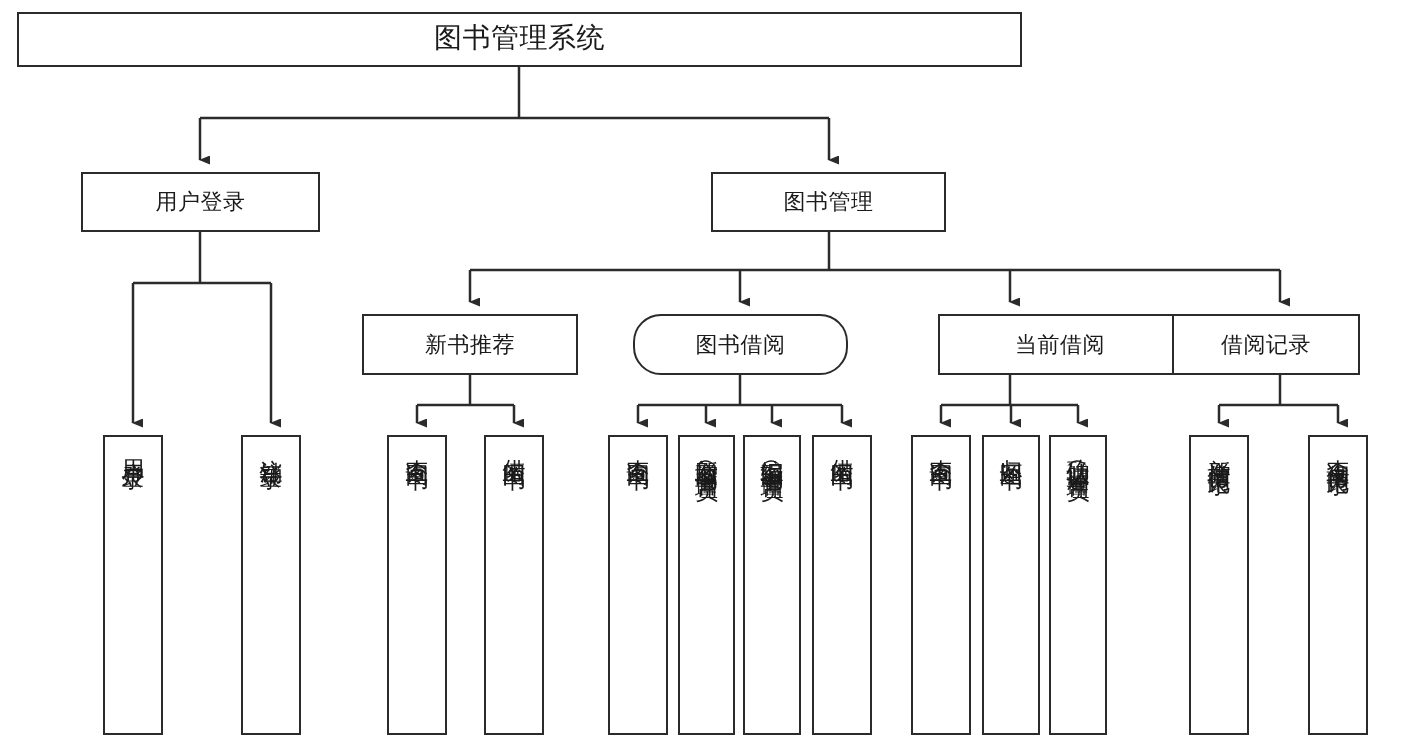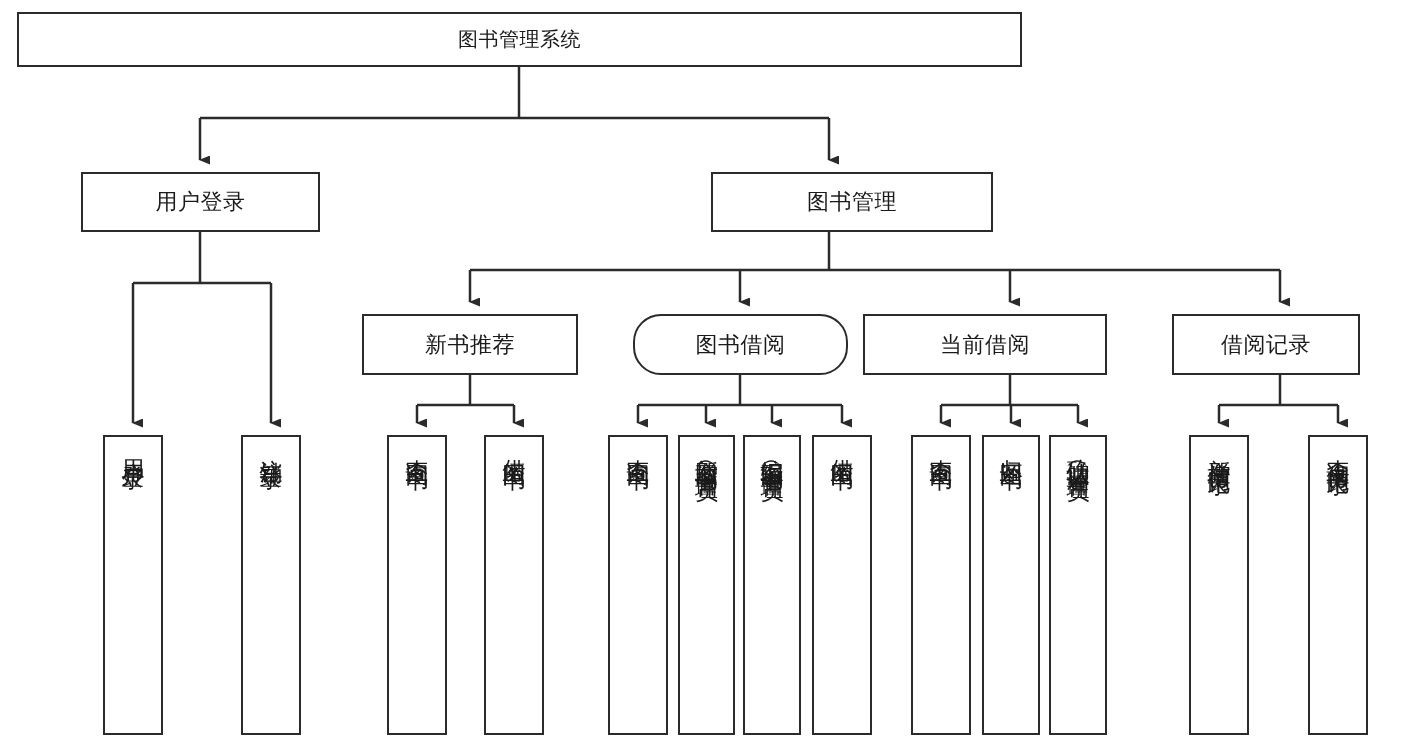--- a/index.html
+++ b/index.html
@@ -51,21 +51,21 @@
     justify-content: center;
     padding-top: 4px;
   }
   .node.vertical .node-label {
     writing-mode: vertical-rl;
     text-orientation: upright;
     font-size: 23px;
     letter-spacing: 3px;
     line-height: 1.0;
   }
-  .node.root .node-label { font-size: 20px; }
+  .node.root .node-label { font-size: 28px; font-family: Liberation Mono, monospace; }
   .watermark {
     position: absolute;
     color: #b9b9b9;
     font-size: 19px;
     white-space: nowrap;
     z-index: 5;
     font-family: "DejaVu Sans", "Liberation Sans", sans-serif;
   }
 </style>
 </head>
@@ -126,31 +126,31 @@
     </g>
   </svg>
 
   <div class="node horizontal root" style="left:17px; top:12px; width:1005px; height:55px;">
     <span class="node-label">图书管理系统</span>
   </div>
 
   <div class="node horizontal" style="left:81px; top:172px; width:239px; height:60px;">
     <span class="node-label">用户登录</span>
   </div>
-  <div class="node horizontal" style="left:711px; top:172px; width:282px; height:60px;">
+  <div class="node horizontal" style="left:711px; top:172px; width:235px; height:60px;">
     <span class="node-label">图书管理</span>
   </div>
 
   <div class="node horizontal" style="left:362px; top:314px; width:216px; height:61px;">
     <span class="node-label">新书推荐</span>
   </div>
   <div class="node horizontal" style="left:633px; top:314px; width:215px; height:61px;border-radius:28px;">
     <span class="node-label">图书借阅</span>
   </div>
-  <div class="node horizontal" style="left:863px; top:314px; width:244px; height:61px;justify-content:center;">
+  <div class="node horizontal" style="left:938px; top:314px; width:244px; height:61px;justify-content:center;">
     <span class="node-label">当前借阅</span>
   </div>
   <div class="node horizontal" style="left:1172px; top:314px; width:188px; height:61px;">
     <span class="node-label">借阅记录</span>
   </div>
 
   <div class="node vertical" style="left:103px; top:435px; width:60px; height:300px;">
     <span class="node-label">用户登录</span>
   </div>
   <div class="node vertical" style="left:241px; top:435px; width:60px; height:300px;">

